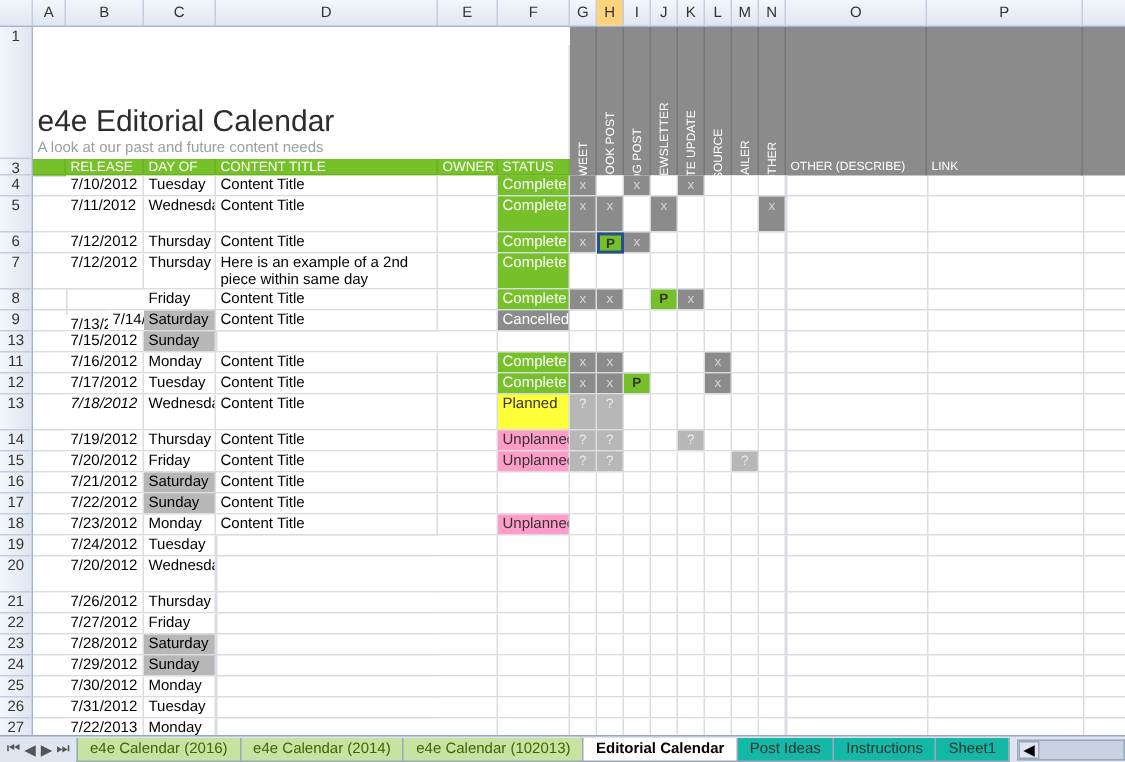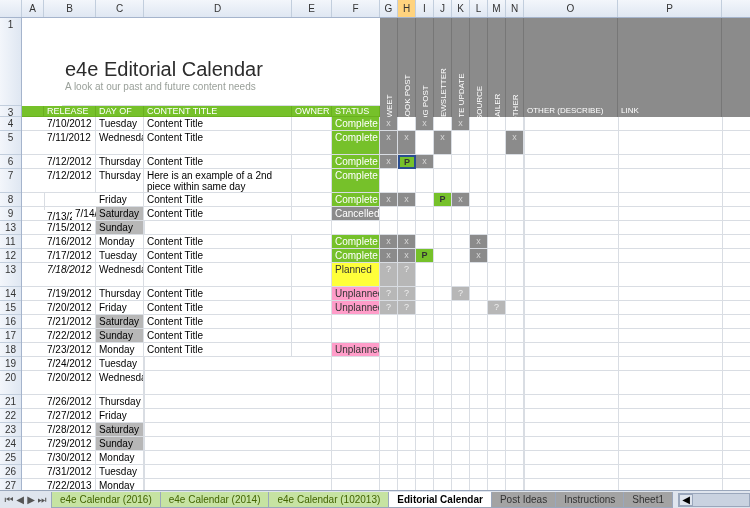--- a/index.html
+++ b/index.html
@@ -14,21 +14,21 @@
   .sheet-area { display: flex; height: 472px; }
   .row-headers { width: 22px; flex: none; background: linear-gradient(90deg,#f3f6fb,#dfe7f2); border-right: 1px solid #a5b4cc; }
   .row-hdr { height: 14px; border-bottom: 1px solid #c2cedd; text-align: center; font-size: 10px; color: #333; line-height: 14px; }
   .row-hdr.h-big { height: 88px; }
   .row-hdr.h-11 { height: 11px; }
 
   .grid { position: relative; flex: 1; overflow: hidden; }
 
   .cell { position: absolute; border-right: 1px solid #d9dde3; border-bottom: 1px solid #d9dde3; font-size: 10px; padding: 1px 3px; background: #fff; white-space: nowrap; overflow: hidden; }
 
-  .title-block { position: absolute; left: 0; top: 0; width: 358px; height: 88px; background: #fff; border-right: 1px solid #d9dde3; border-bottom: 1px solid #d9dde3; padding-left: 3px; margin-left: 40px; }
+  .title-block { position: absolute; left: 0; top: 12px; width: 358px; height: 88px; background: #fff; border-right: 1px solid #d9dde3; border-bottom: 1px solid #d9dde3; padding-left: 3px; }
   .title-block .big { font-size: 20px; color: #2c2c2c; margin-top: 40px; }
   .title-block .sub { font-size: 10px; color: #9aa09a; }
 
   .hdr-row { position: absolute; height: 11px; background: #76c12a; color: #fff; font-size: 9px; padding: 0 3px; border-right: 1px solid #6ab020; border-bottom: 1px solid #6ab020; line-height: 11px; overflow: hidden; }
 
   .rot-hdr-area { position: absolute; left: 358px; top: 0; width: 392px; height: 99px; background: #8b8b8b; }
   .rot-col { position: absolute; top: 0; height: 99px; border-right: 1px solid #777; }
   .rot-txt { position: absolute; bottom: 4px; left: 50%; transform: translateX(-50%) rotate(-90deg); transform-origin: center; color: #fff; font-size: 8px; white-space: nowrap; }
   .rot-txt.flat { transform: translateX(0); position: absolute; bottom: 2px; left: 3px; }
 
@@ -42,21 +42,21 @@
   .chk-p { background: #76c12a !important; color: #333; text-align: center; font-size: 9px; font-weight: bold; }
   .wknd { background: #b7b7b7 !important; }
 
   .active-cell { border: 2px solid #2a4d8f !important; background: #76c12a !important; padding: 0 2px; z-index: 5; }
 
   .tabbar { position: absolute; left: 0; bottom: 0; height: 18px; width: 750px; background: #dfe5ee; display: flex; align-items: center; border-top: 1px solid #9aa7bc; font-size: 10px; }
   .tab-nav { display: flex; gap: 1px; padding: 0 4px; }
   .tab-nav span { width: 10px; height: 12px; display: inline-flex; align-items: center; justify-content: center; color: #555; cursor: pointer; }
   .tab { padding: 2px 8px; border: 1px solid #9aa7bc; border-top: none; background: #c6e3a2; color: #426300; cursor: pointer; margin-right: -1px; position: relative; }
   .tab.active { background: #fff; color: #000; font-weight: bold; z-index: 2; }
-  .tab.plain { background: #a3a3a3; color: #333; }
+  .tab.plain { background: #14b8a6; color: #333; }
   .tab-scroll { flex: 1; height: 14px; margin-left: 6px; background: #c9d2e0; border: 1px solid #9aa7bc; display:flex; align-items:center; }
   .tab-scroll .arrow { width: 14px; height: 12px; background: #dfe5ee; border:1px solid #9aa7bc; display:inline-flex;align-items:center;justify-content:center;}
 
   .vlines { position:absolute; top:99px; bottom:0; }
   .vline { position:absolute; top:0; bottom:0; width:1px; background:#d9dde3; }
 </style>
 </head>
 <body>
 
 <div class="col-headers">

